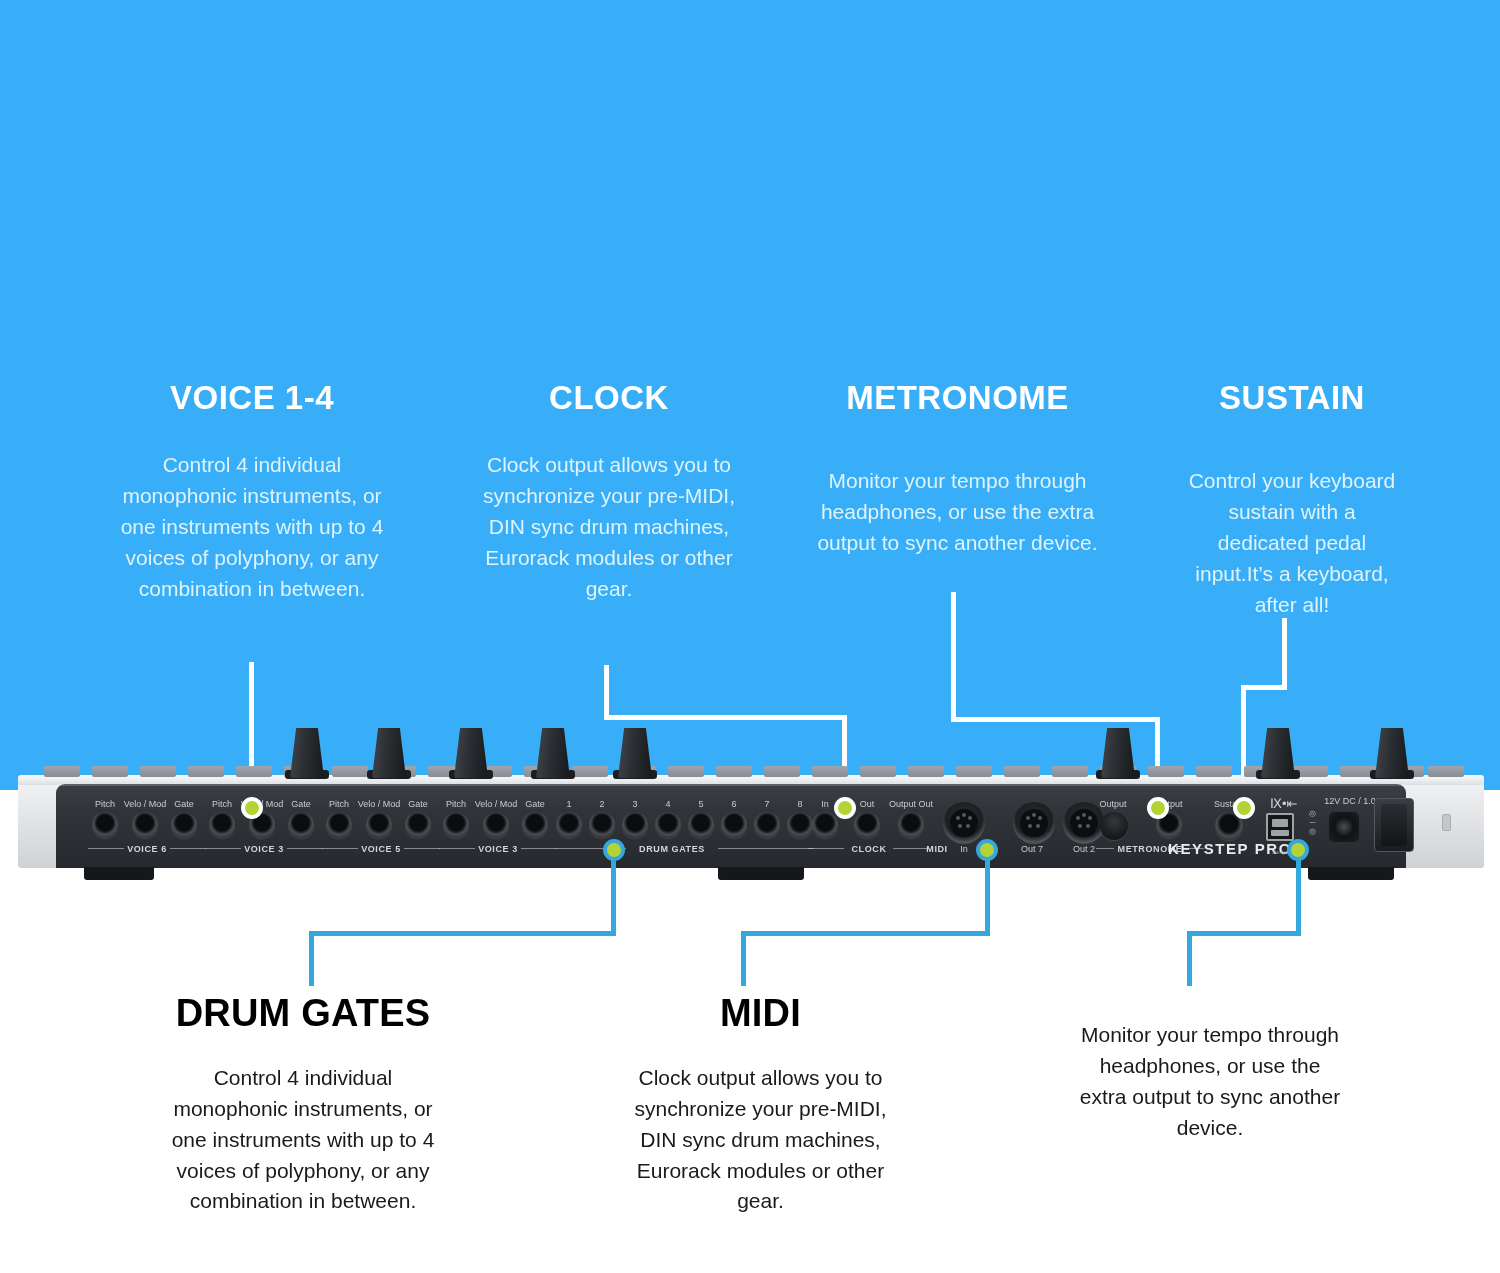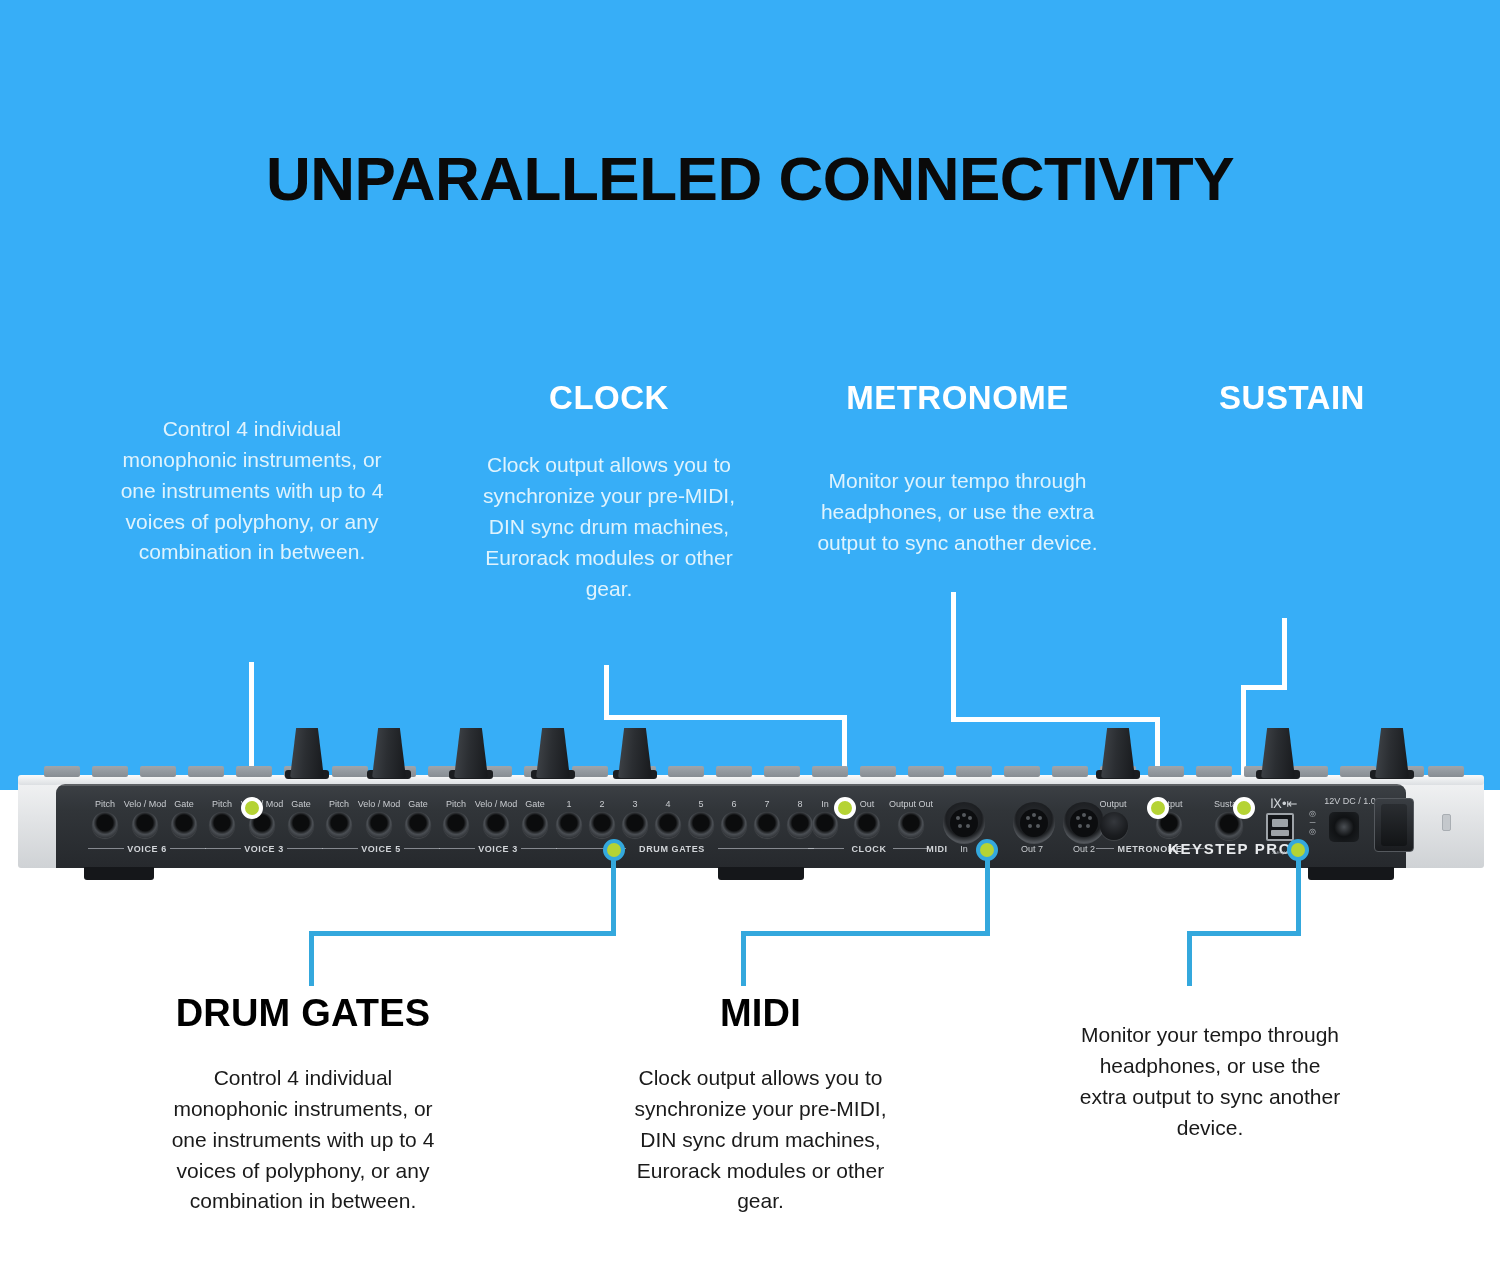--- a/index.html
+++ b/index.html
@@ -288,38 +288,39 @@
   }
   .dot.blue { border-color: #34a8dd; }
 </style>
 </head>
 <body>
 
 <div id="stage">
 
   <div class="blue-panel"></div>
 
-  <div class="title">UNPARALLELED CONNECTIVITY</div>
 
   <div class="top-col col-voice">
+    <div class="head">VOICE 1-4</div>
     <div class="body">Control 4 individual monophonic instruments, or one instruments with up to 4 voices of polyphony, or any combination in between.</div>
   </div>
 
   <div class="top-col col-clock">
     <div class="head">CLOCK</div>
     <div class="body">Clock output allows you to synchronize your pre-MIDI, DIN sync drum machines, Eurorack modules or other gear.</div>
   </div>
 
   <div class="top-col col-metro">
     <div class="head">METRONOME</div>
     <div class="body">Monitor your tempo through headphones, or use the extra output to sync another device.</div>
   </div>
 
   <div class="top-col col-sustain">
     <div class="head">SUSTAIN</div>
+    <div class="body">Control your keyboard sustain with a dedicated pedal input.It’s a keyboard, after all!</div>
   </div>
 
   <div class="leader" style="left:249px; top:662px; width:6px; height:148px;">
     <div class="seg" style="left:0; top:0; width:5px; height:148px;"></div>
   </div>
 
   <div class="leader" style="left:604px; top:665px; width:248px; height:146px;">
     <div class="seg" style="left:0; top:0; width:5px; height:55px;"></div>
     <div class="seg" style="left:0; top:50px; width:243px; height:5px;"></div>
     <div class="seg" style="left:238px; top:50px; width:5px; height:96px;"></div>

